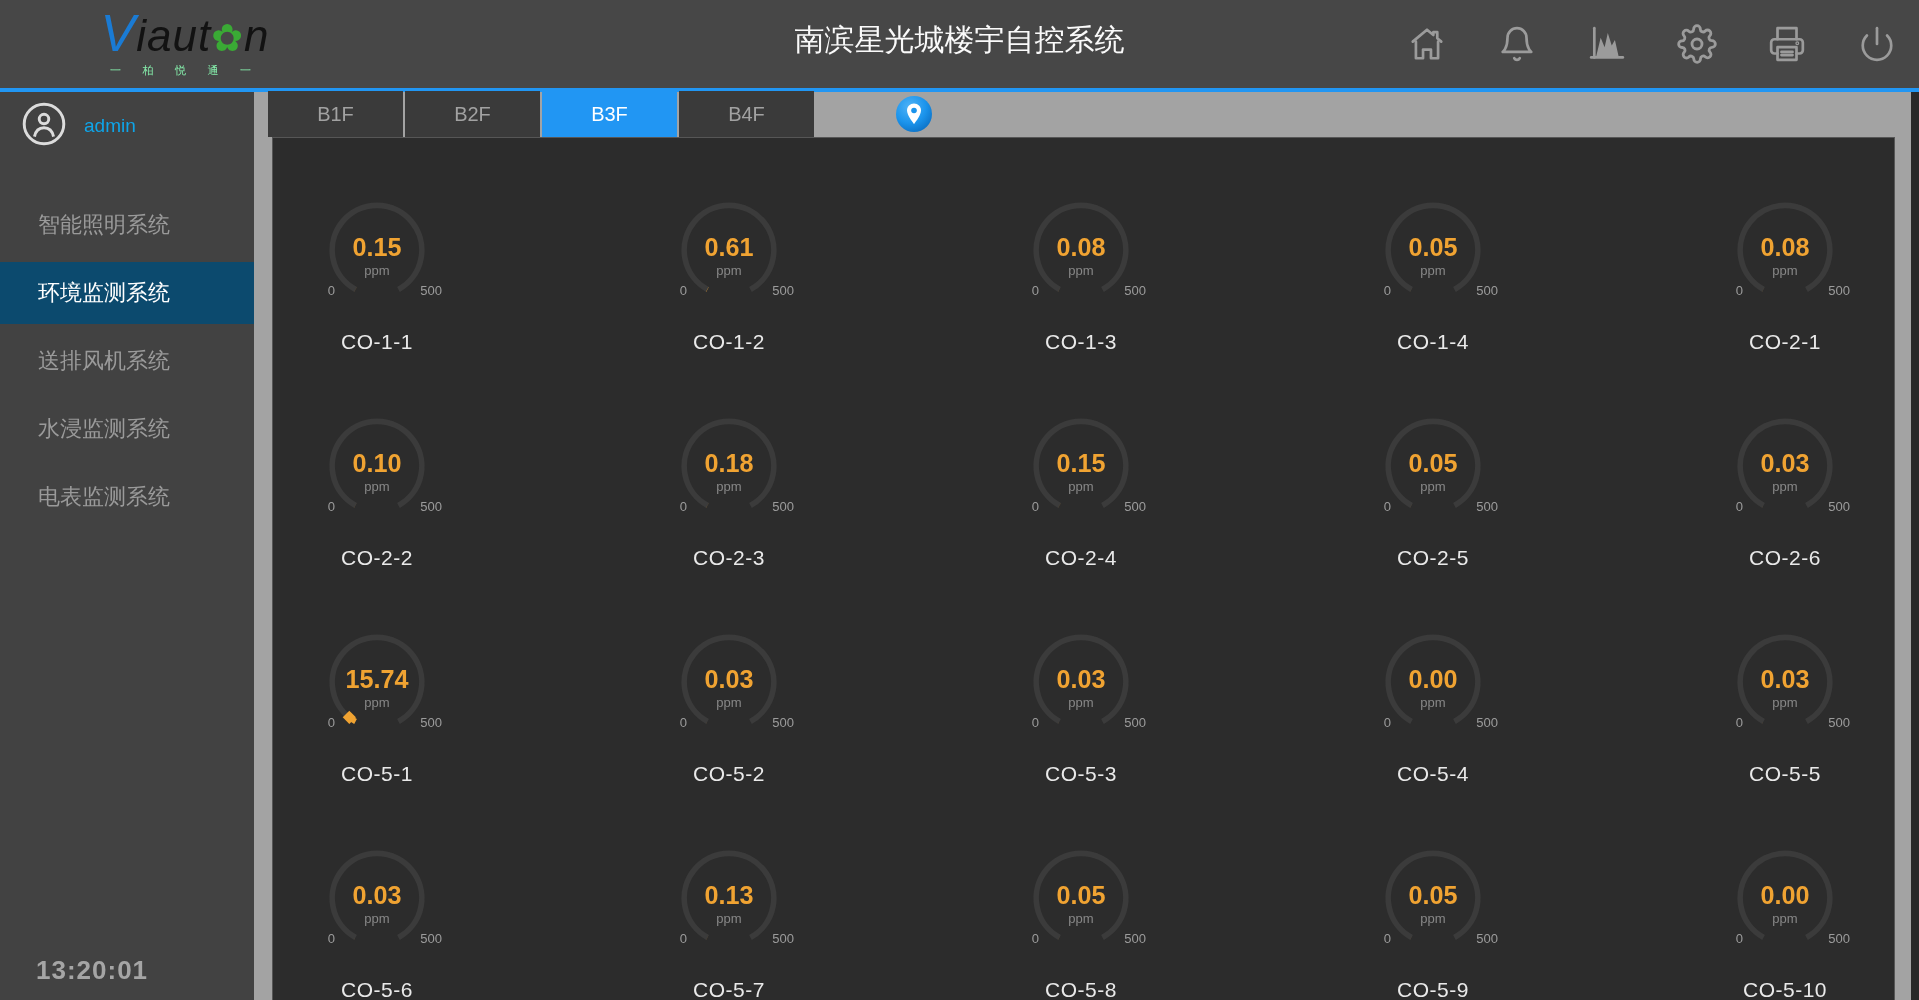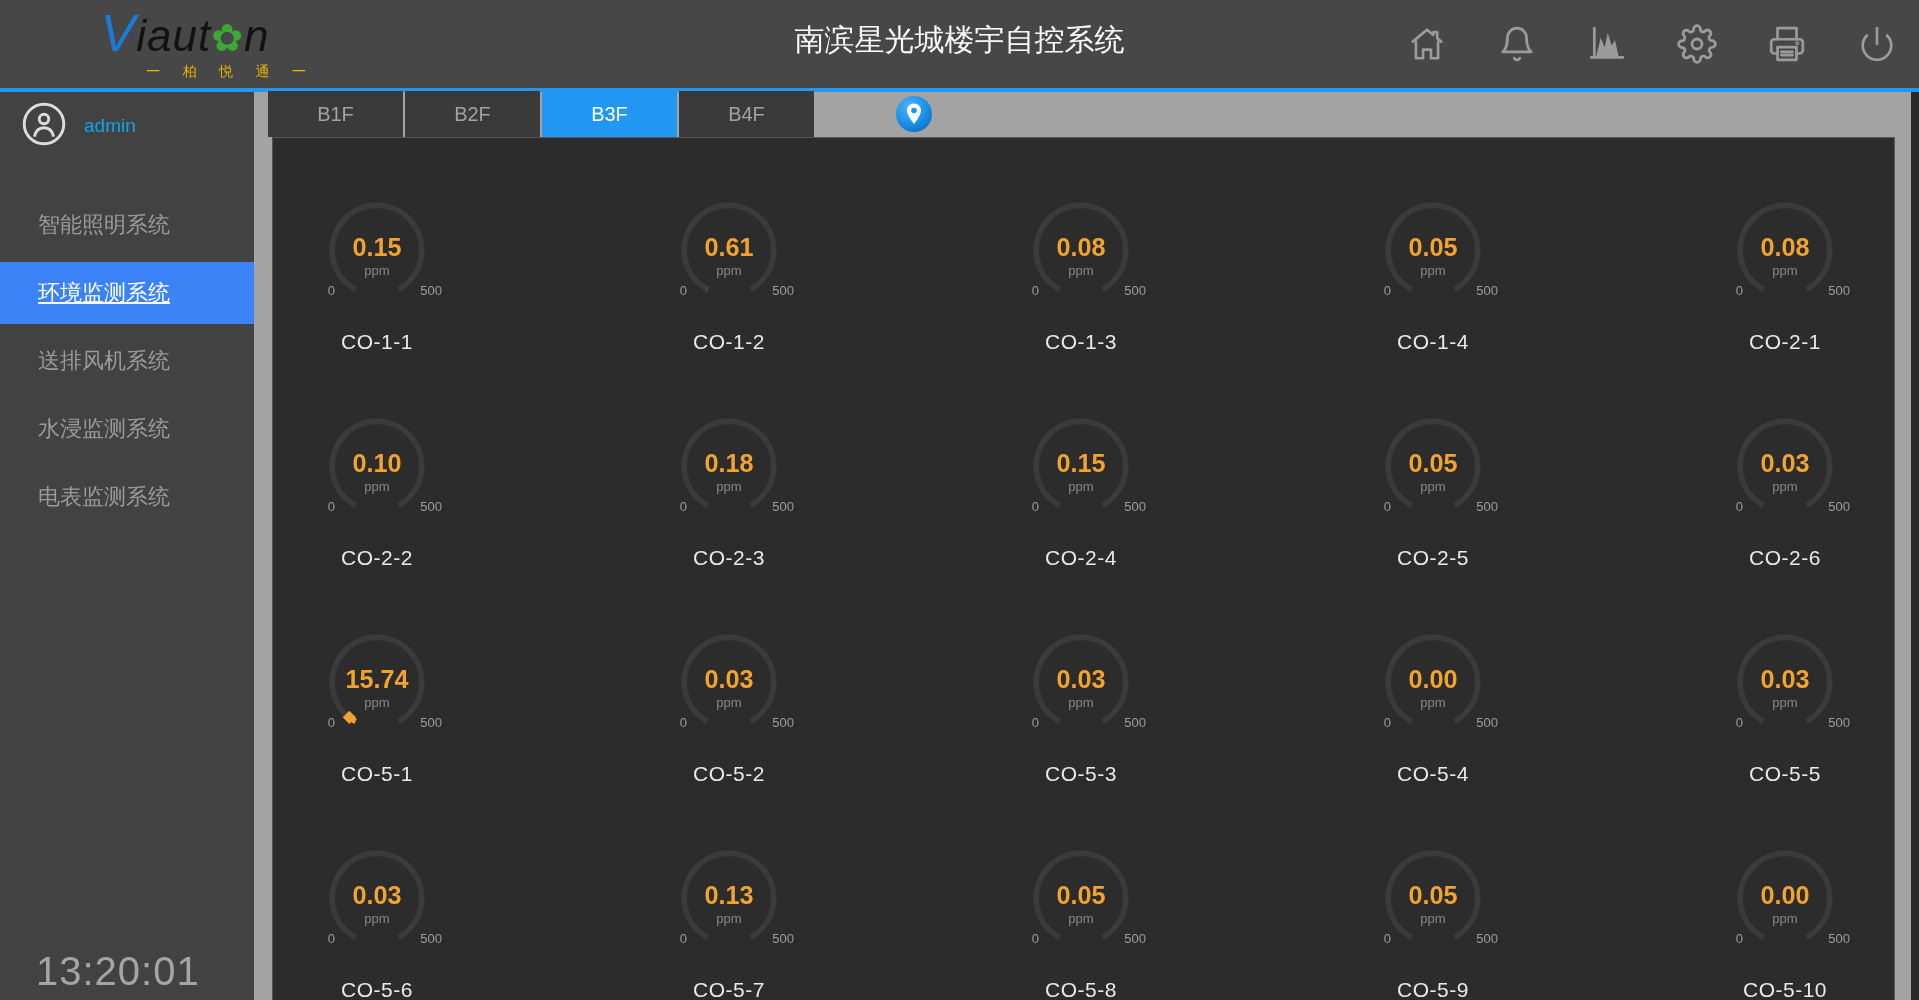--- a/index.html
+++ b/index.html
@@ -6,39 +6,39 @@
   html,body { width:1919px; height:1000px; overflow:hidden; }
   body { font-family:"Liberation Sans","DejaVu Sans",sans-serif; background:#282828; position:relative; }
 
   
   .header { position:absolute; left:0; top:0; width:1919px; height:88px; background:#474747; }
   .accent-line { position:absolute; left:0; top:88px; width:1919px; height:4px; background:#2196f3; }
   .logo { position:absolute; left:55px; top:8px; width:260px; text-align:center; cursor:default; }
   .logo-main { font-size:44px; font-weight:normal; font-style:italic; letter-spacing:1px; line-height:50px; color:#121212; }
   .logo-v { color:#1a7bd4; font-size:52px; }
   .logo-o { color:#3aaa35; font-style:normal; font-size:38px; }
-  .logo-sub { font-size:14px; color:#eab308; letter-spacing:9px; line-height:16px; font-family:"DejaVu Serif","Liberation Serif",serif;text-align:right; }
+  .logo-sub { font-size:11px; color:#86efac; letter-spacing:9px; line-height:16px; font-family:"DejaVu Serif","Liberation Serif",serif; }
   .app-title { position:absolute; left:50%; top:20px; transform:translateX(-50%); color:#fafafa; font-size:30px;
                font-family:"DejaVu Serif","Liberation Serif",serif; white-space:nowrap; }
   .header-icons { position:absolute; right:22px; top:0; height:88px; display:flex; align-items:center; gap:50px; }
   .hicon { width:40px; height:40px; display:flex; align-items:center; justify-content:center; cursor:pointer; }
   .hicon svg { stroke:#9b9b9b; fill:none; stroke-width:1.7; stroke-linecap:round; stroke-linejoin:round; }
 
   
   .sidebar { position:absolute; left:0; top:92px; width:262px; height:908px; background:#424242; }
   .user-row { position:absolute; left:22px; top:10px; display:flex; align-items:center; gap:18px; }
   .avatar svg { stroke:#dcdcdc; fill:none; stroke-width:1.6; }
   .username { color:#0ea5e9; font-size:19px; }
   .menu { position:absolute; left:0; top:102px; width:100%; }
   .menu-item { position:relative; height:62px; margin-bottom:6px; line-height:62px; padding-left:38px;
                font-size:22px; color:#9a9a9a; cursor:pointer; }
-  .menu-item.active { background:#3b82f6; color:#ffffff;text-decoration:underline; }
+  .menu-item.active { background:#0c4a6e; color:#ffffff; }
   .menu-item.active::after { content:''; position:absolute; right:-12px; top:50%; margin-top:-13px;
                border-left:12px solid #2196f3; border-top:13px solid transparent; border-bottom:13px solid transparent; }
-  .clock { position:absolute; left:36px; bottom:6px; font-size:40px; color:#a5a5a5; font-weight:400; letter-spacing:1px; }
+  .clock { position:absolute; left:36px; bottom:14px; font-size:26px; color:#a5a5a5; font-weight:700; letter-spacing:1px; }
 
   
   .main { position:absolute; left:254px; top:92px; width:1657px; height:908px; background:#a3a3a3; }
   .tabs { position:absolute; left:14px; top:-1px; height:46px; display:flex; align-items:stretch; gap:2px; }
   .tab { width:135px; background:#3a3a3a; color:#a2a2a2; font-size:20px; display:flex; align-items:center;
          justify-content:center; cursor:pointer; }
   .tab.active { background:#2196f3; color:#ffffff; }
   .pin-btn { position:absolute; left:641px; top:3px; width:38px; height:38px; cursor:pointer; }
 
   

